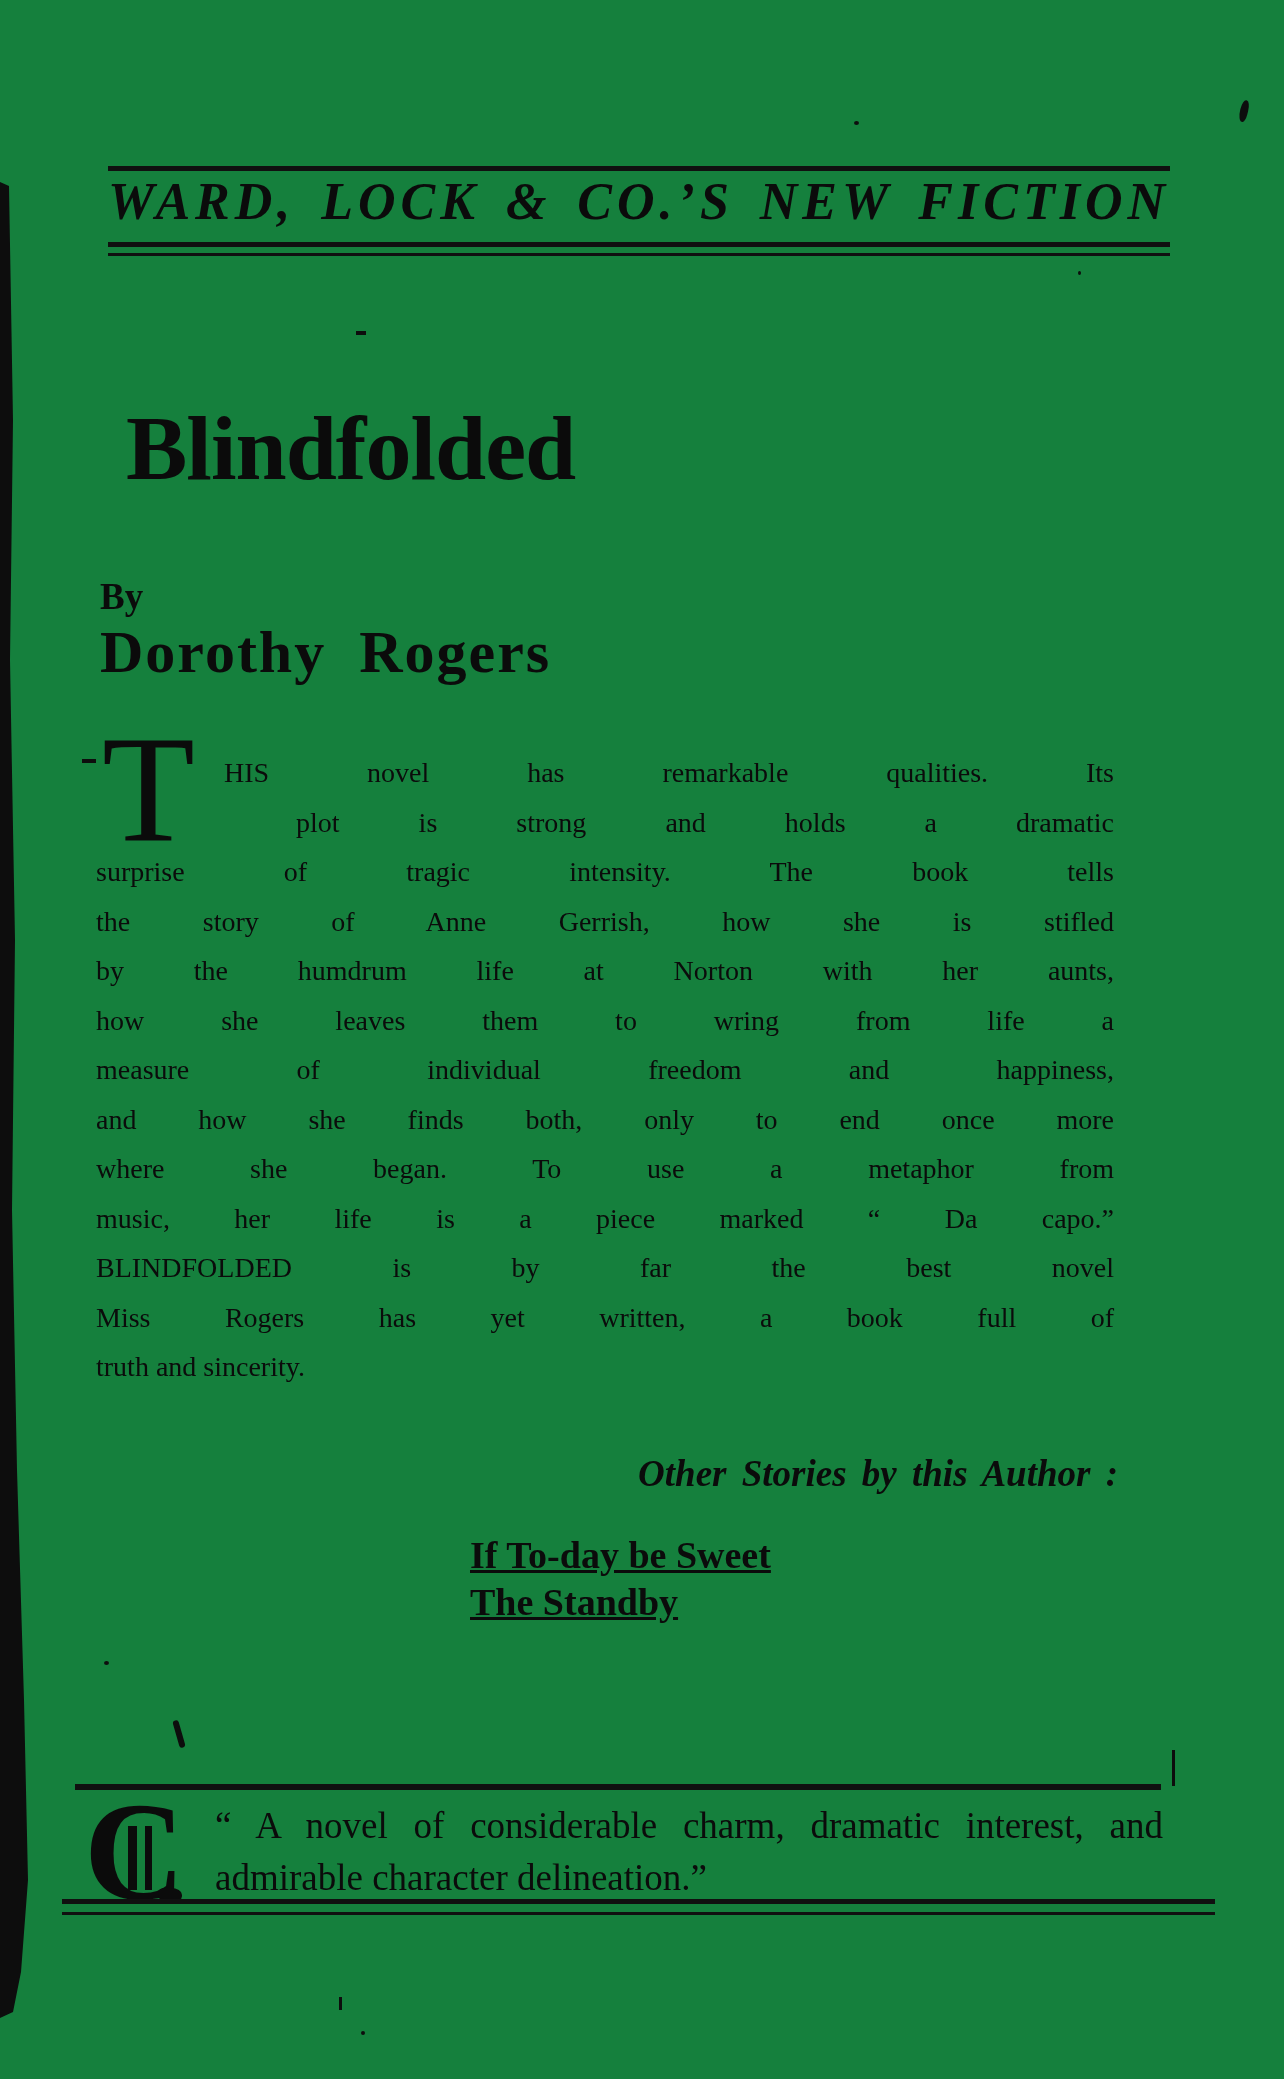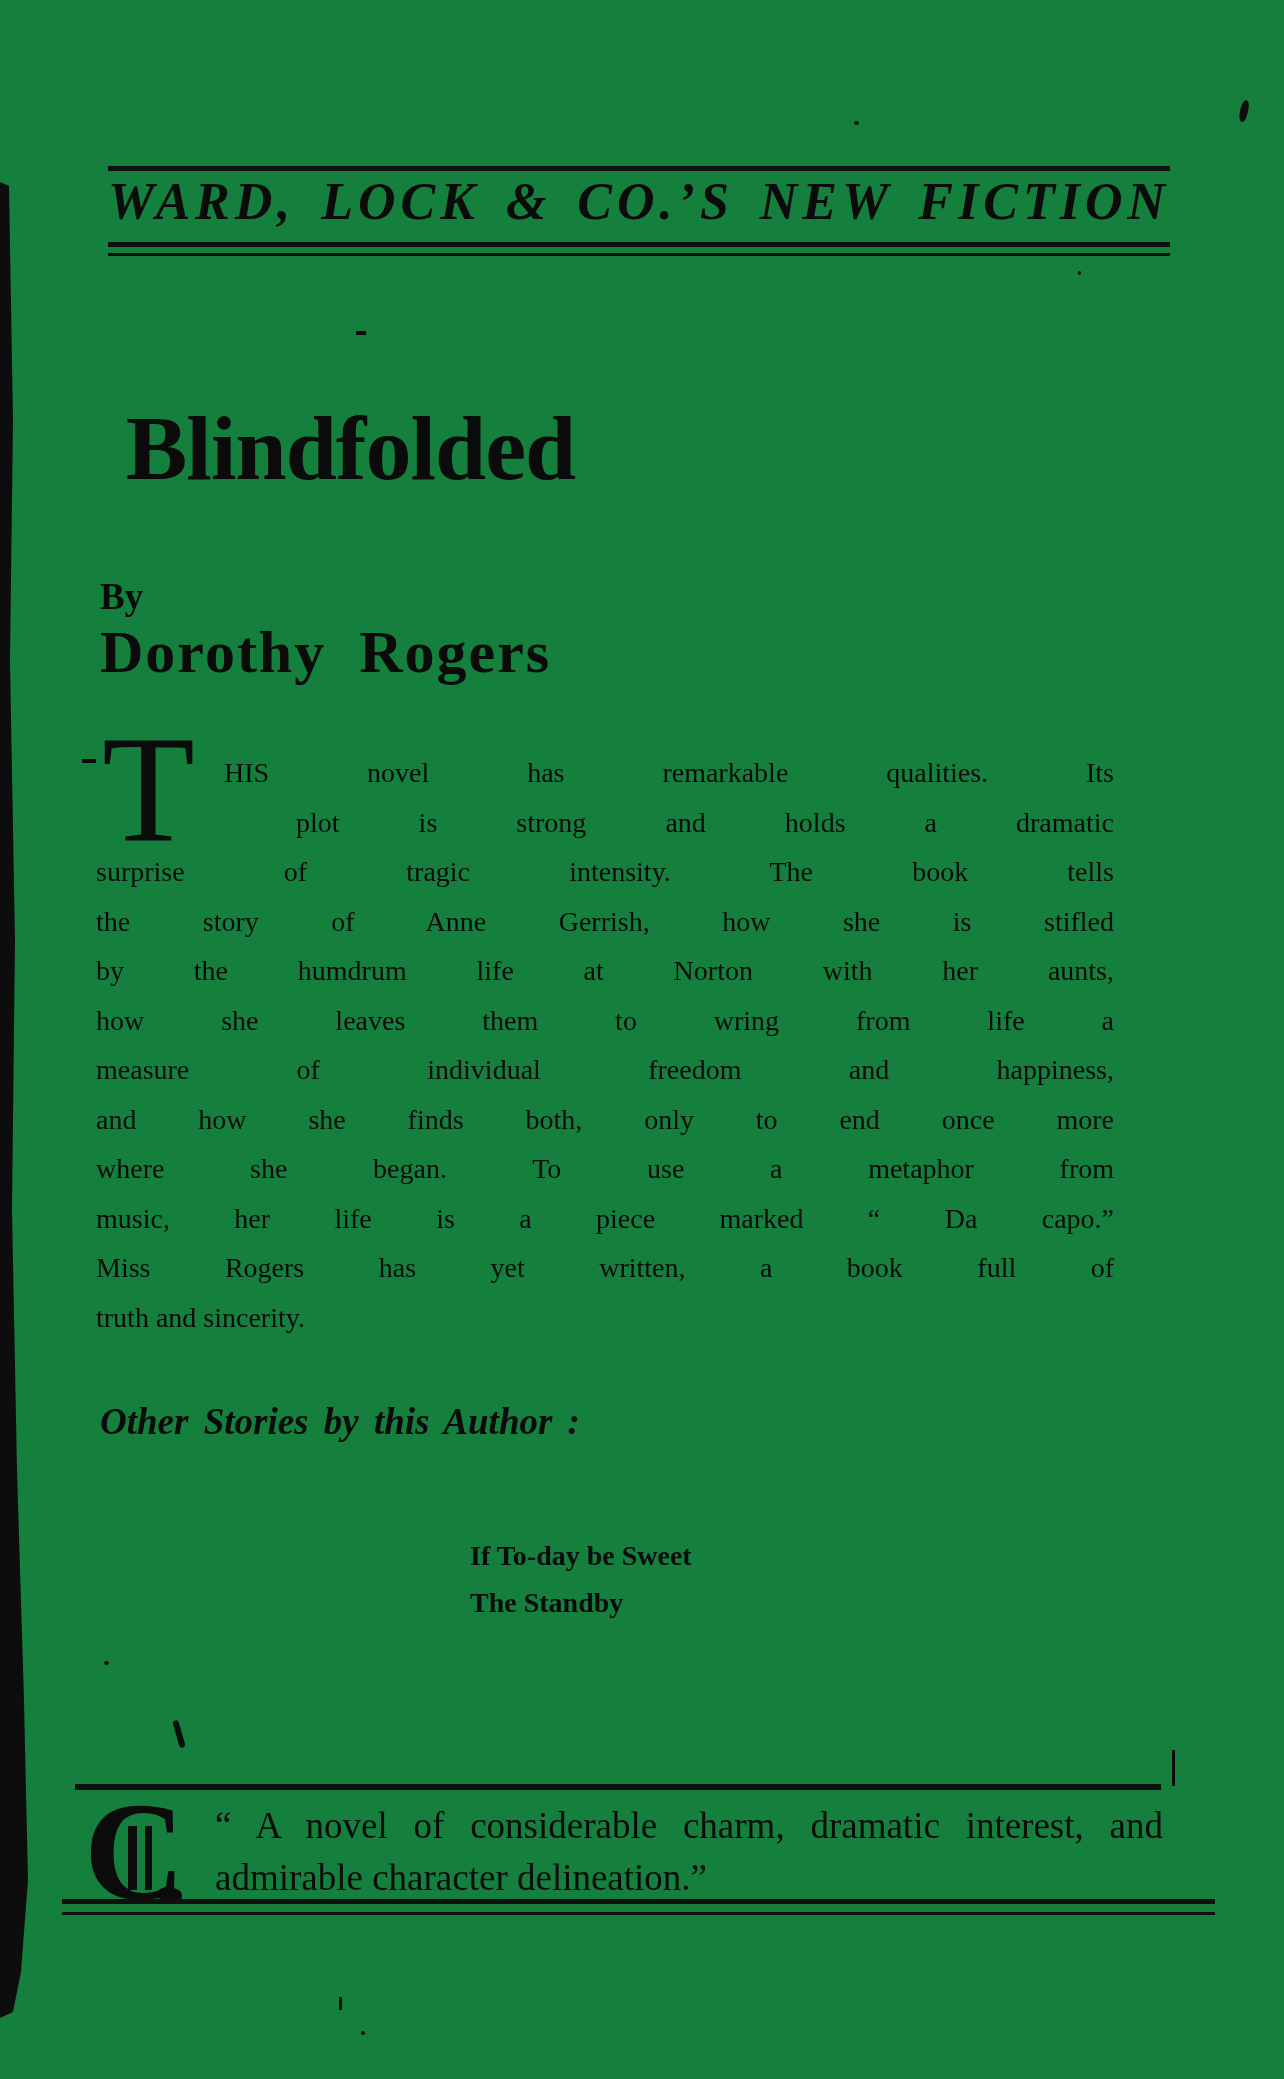--- a/index.html
+++ b/index.html
@@ -48,27 +48,27 @@
   .pline{text-align:justify;text-align-last:justify;}
   .pline.plain{text-align:left;text-align-last:left;}
   .pline.ind1{padding-left:128px;}
   .pline.ind2{padding-left:200px;}
   .dropcap{
     position:absolute;left:102px;top:714px;
     font-size:152px;line-height:1;font-weight:500;
   }
   
   .other-head{
-    position:absolute;left:100px;top:1400px;width:1018px;
-    text-align:left;font-style:italic;font-weight:bold;
+    position:absolute;left:100px;top:1452px;width:1018px;
+    text-align:right;font-style:italic;font-weight:bold;
     font-size:37px;line-height:1.2;word-spacing:6px;
   }
   .other-titles{
     position:absolute;left:470px;top:1532px;
-    font-size:28px;font-weight:bold;line-height:47px;
+    font-size:38px;font-weight:bold;line-height:47px;text-decoration:underline;
   }
   
   .review-mark{position:absolute;left:84px;top:1782px;width:110px;height:135px;}
   .rm-c{
     position:absolute;left:0;top:0;
     font-family:"Liberation Serif", serif;font-weight:bold;
     font-size:140px;line-height:1;color:#0b0b0b;
   }
   .rm-bar{position:absolute;background:#0b0b0b;}
   .rm-bar1{left:44px;top:44px;width:9px;height:64px;}
@@ -128,20 +128,21 @@
     <div class="pline ind1">HIS novel has remarkable qualities.  Its</div>
     <div class="pline ind2">plot is strong and holds a dramatic</div>
     <div class="pline">surprise of tragic intensity.  The book tells</div>
     <div class="pline">the story of Anne Gerrish, how she is stifled</div>
     <div class="pline">by the humdrum life at Norton with her aunts,</div>
     <div class="pline">how she leaves them to wring from life a</div>
     <div class="pline">measure of individual freedom and happiness,</div>
     <div class="pline">and how she finds both, only to end once more</div>
     <div class="pline">where she began.  To use a metaphor from</div>
     <div class="pline">music, her life is a piece marked “ Da capo.”</div>
+    <div class="pline">BLINDFOLDED is by far the best novel</div>
     <div class="pline">Miss Rogers has yet written, a book full of</div>
     <div class="pline plain">truth and sincerity.</div>
   </div>
 
   <div class="other-head">Other Stories by this Author :</div>
   <div class="other-titles">
     <div>If To-day be Sweet</div>
     <div>The Standby</div>
   </div>
 

